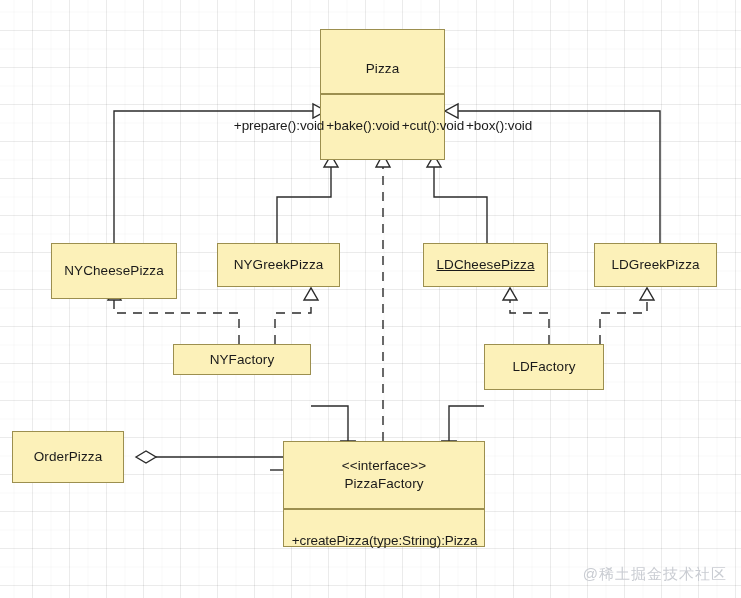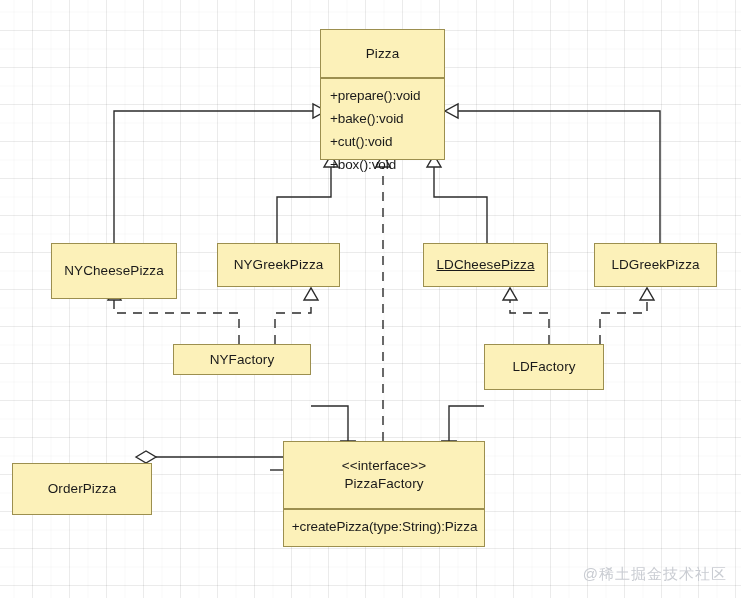--- a/index.html
+++ b/index.html
@@ -55,23 +55,22 @@
   }
   .node-stereotype {
     font-size: 13.5px;
     letter-spacing: 0.1px;
   }
   .node-divider {
     height: 0;
     border-top: 2px solid #9C8F4F;
   }
   .node-body {
-    padding: 7px 8px 7px 9px;
+    padding: 21px 8px 7px 9px;
     display: flex;
-    flex-direction: column;
     justify-content: center;
     gap: 2px;
   }
   .member {
     font-size: 13.5px;
     line-height: 1.55;
     white-space: nowrap;
     letter-spacing: -0.1px;
   }
   .node-body.centered { align-items: center; justify-content: center; }
@@ -151,21 +150,21 @@
 
       <g>
         <path d="M 156 457 L 283 457"></path>
         <polygon points="136,457 146,451 156,457 146,463" fill="#ffffff" stroke="#2b2b2b" stroke-width="1.4"></polygon>
         <path d="M 270 470 L 283 470"></path>
       </g>
 
     </g>
   </svg>
 
-  <div class="node" style="left:320px; top:29px; width:125px; height:131px;">
+  <div class="node" style="left:320px; top:29px; width:125px; height:131px;justify-content:center;">
     <div class="node-header" style="height:43px; flex:0 0 43px;">
       <div class="node-title">Pizza</div>
     </div>
     <div class="node-divider"></div>
     <div class="node-body">
       <div class="member">+prepare():void</div>
       <div class="member">+bake():void</div>
       <div class="member">+cut():void</div>
       <div class="member">+box():void</div>
     </div>
@@ -200,21 +199,21 @@
       <div class="node-title">NYFactory</div>
     </div>
   </div>
 
   <div class="node" style="left:484px; top:344px; width:120px; height:46px;">
     <div class="node-header">
       <div class="node-title">LDFactory</div>
     </div>
   </div>
 
-  <div class="node" style="left:12px; top:431px; width:140px; height:52px;margin-top:32px;">
+  <div class="node" style="left:12px; top:431px; width:112px; height:52px;">
     <div class="node-header">
       <div class="node-title">OrderPizza</div>
     </div>
   </div>
 
   <div class="node" style="left:283px; top:441px; width:202px; height:106px;">
     <div class="node-header" style="height:62px; flex:0 0 62px;">
       <div class="node-stereotype">&lt;&lt;interface&gt;&gt;</div>
       <div class="node-title">PizzaFactory</div>
     </div>

